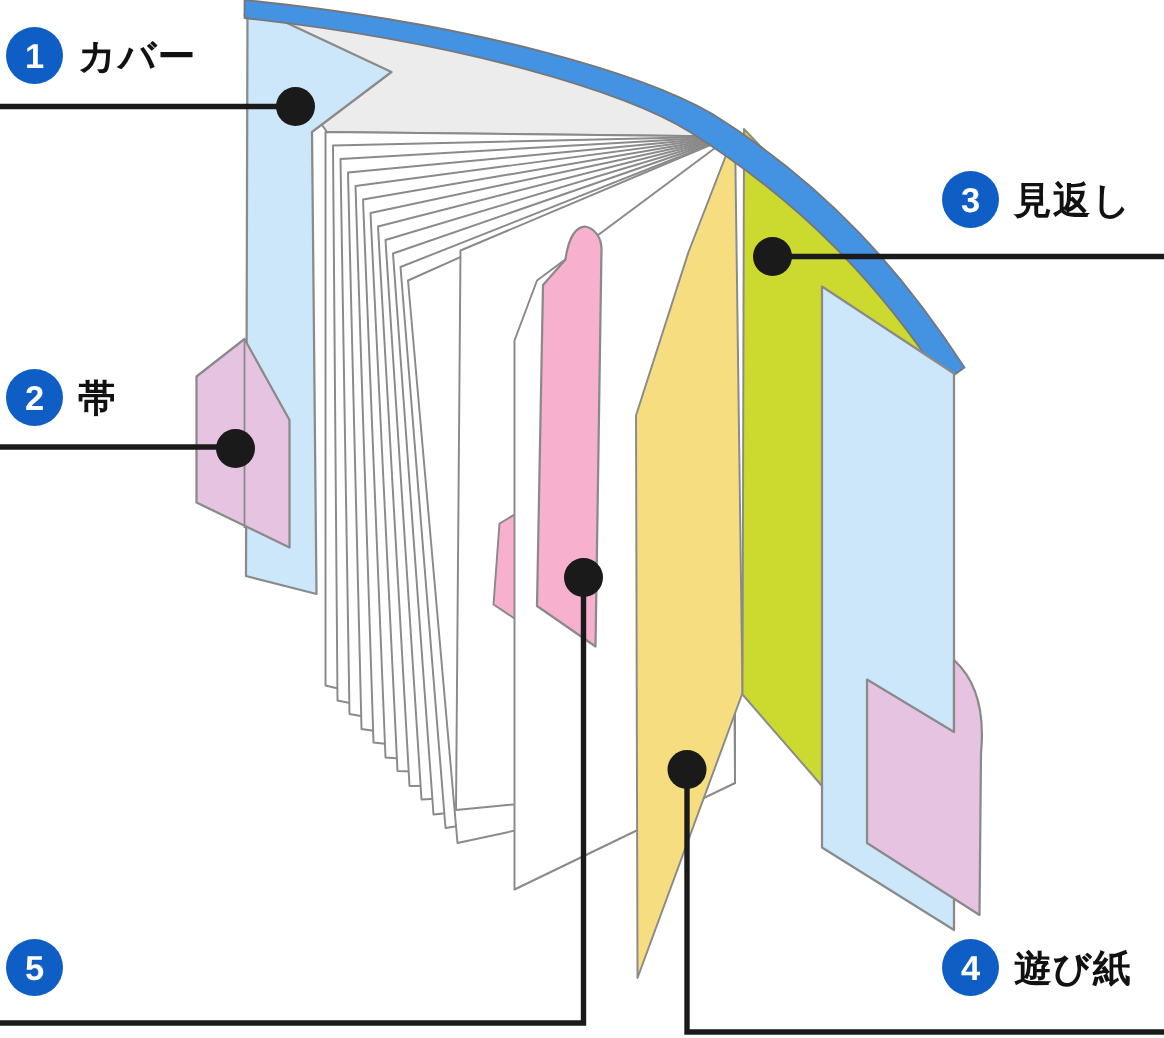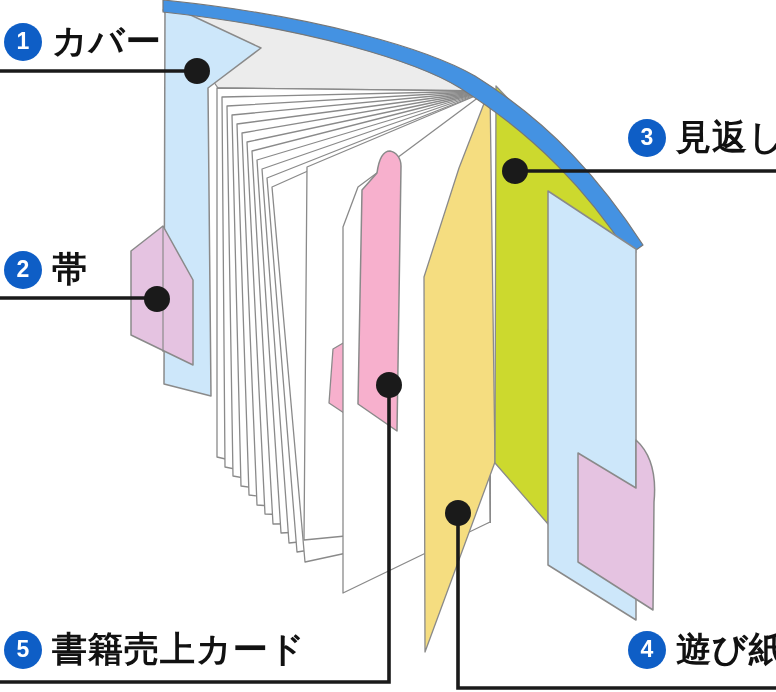--- a/index.html
+++ b/index.html
@@ -17,21 +17,21 @@
     font-weight:bold;color:#111;
     white-space:nowrap;
   }
   .num{
     width:38px;height:38px;border-radius:50%;
     color:#fff;
     display:flex;align-items:center;justify-content:center;
     font-size:23px;font-weight:bold;
     flex:0 0 auto;
   }
-  .txt{font-size:35px;letter-spacing:1px;}
+  .txt{font-size:25px;letter-spacing:1px;}
   .page{fill:#ffffff;stroke:#8a8a8a;stroke-width:1.3;stroke-linejoin:round;}
 </style>
 </head>
 <body>
 
 <div class="stage">
 
   <svg width="776" height="692" viewBox="0 0 776 692">
 
     <path d="M163,10 C310,27 430,64 487,91 L218,88 Z" stroke="#8a8a8a" stroke-width="1.3" stroke-linejoin="round" fill="#ececec"></path>
@@ -102,16 +102,15 @@
     <span class="txt" style="color: rgb(17, 17, 17);">見返し</span>
   </div>
 
   <div class="label" style="left:628px;top:626px;">
     <span class="num" style="background: rgb(14, 94, 198);">4</span>
     <span class="txt" style="color: rgb(17, 17, 17);">遊び紙</span>
   </div>
 
   <div class="label" style="left:4px;top:626px;">
     <span class="num" style="background: rgb(14, 94, 198);">5</span>
-    <span class="txt" style="color: rgb(17, 17, 17);">書籍売上カード</span>
   </div>
 
 </div>
 
 </body></html>

